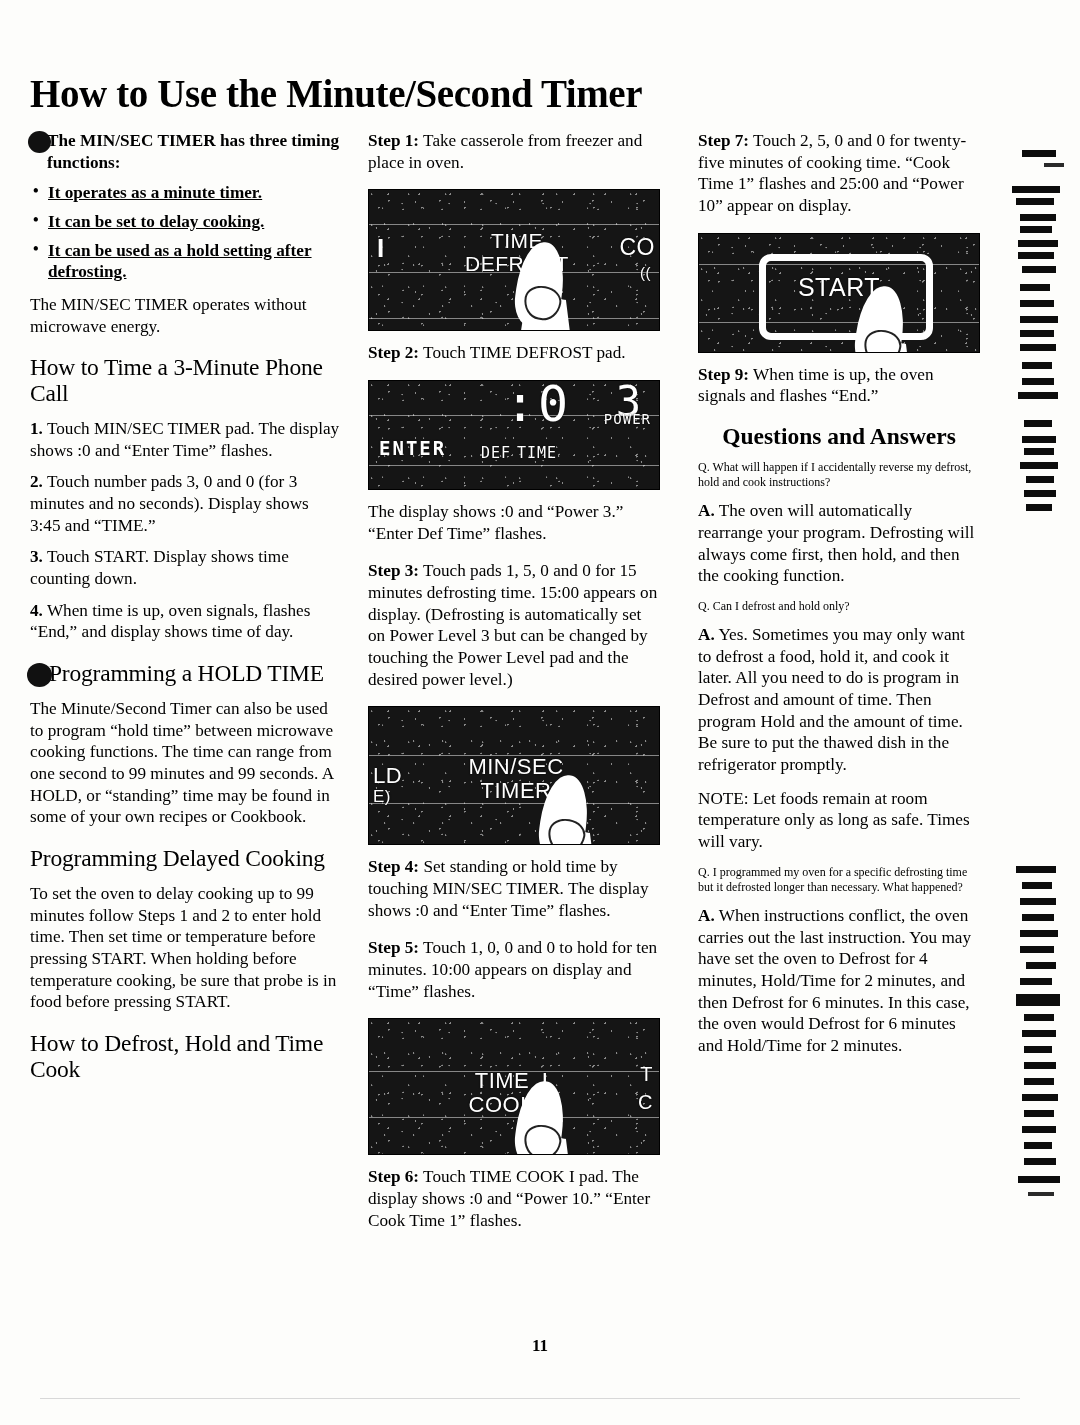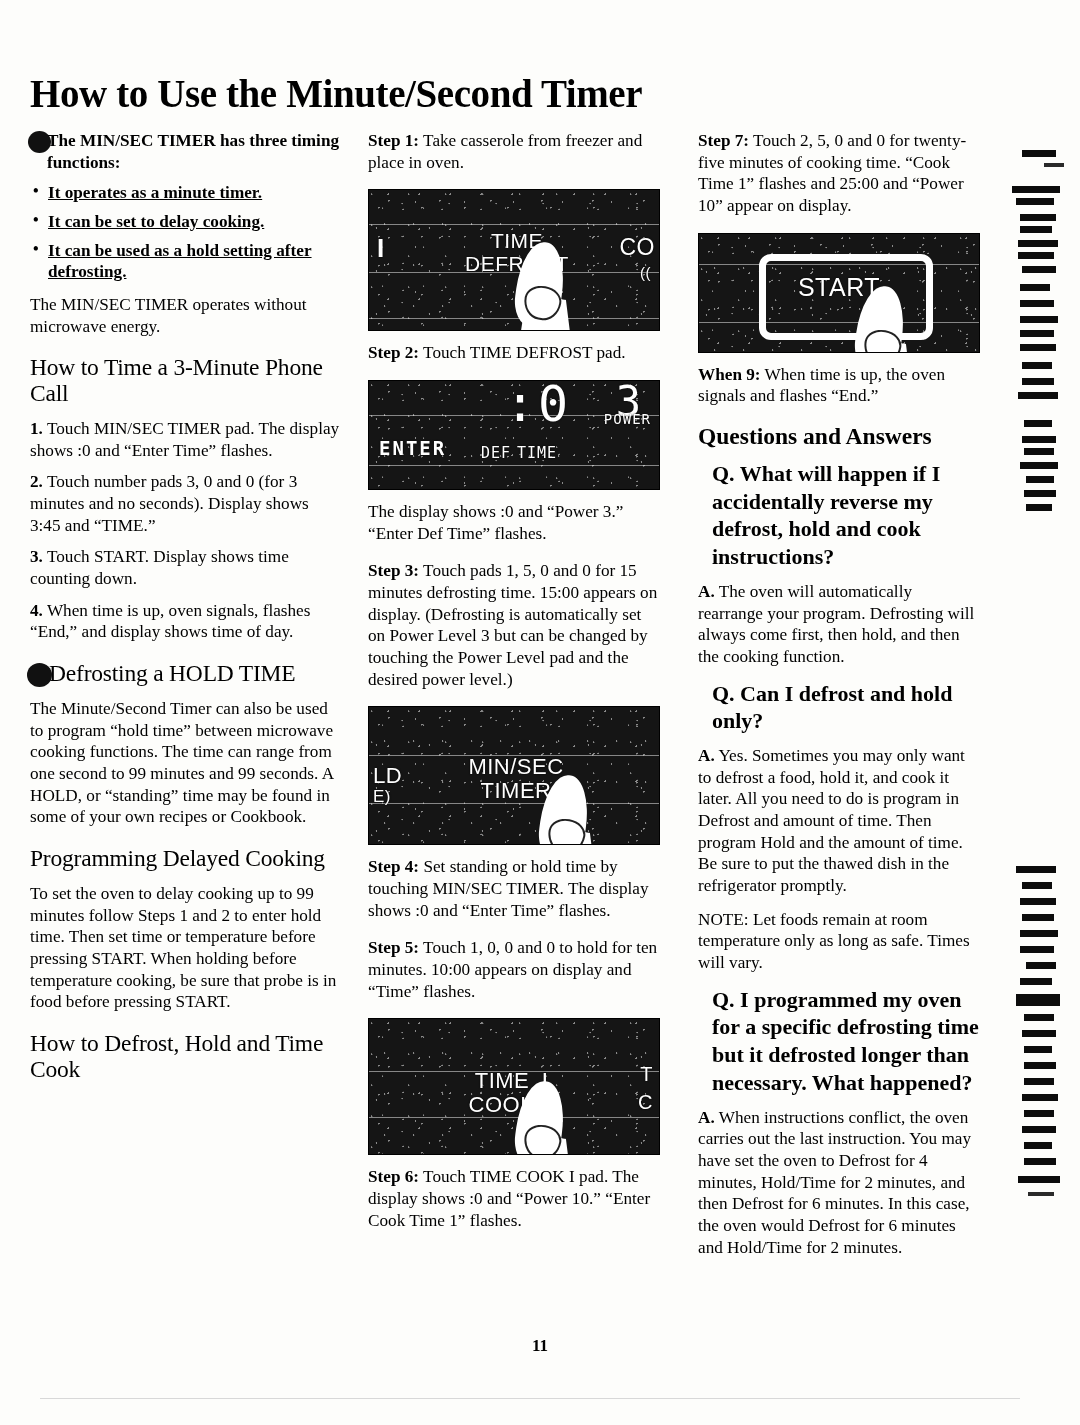--- a/index.html
+++ b/index.html
@@ -119,26 +119,27 @@
     font-size: 17.2px;
     line-height: 1.26;
     margin-bottom: 10px;
   }
   ol.numsteps li .num { font-weight: bold; }
 
   .qa-head {
     font-size: 23.5px;
     font-weight: bold;
     margin: 16px 0 10px 0;
+    text-align: center;
   }
   .qa-q {
-    font-weight: bold;
-    font-size: 22px;
+    font-weight: normal;
+    font-size: 12px;
     line-height: 1.26;
-    margin: 0 0 10px 14px;
+    margin: 0 0 10px 0;
   }
   .qa-a {
     font-size: 17.2px;
     line-height: 1.26;
     margin: 0 0 12px 0;
   }
   .qa-a .lbl { font-weight: bold; }
 
   .step-label { font-weight: bold; }
 
@@ -317,21 +318,21 @@
         <span>Touch START. Display shows time counting down.</span>
       </li>
       <li>
         <span class="num">4.</span>
         <span>When time is up, oven signals, flashes “End,” and display shows time of day.</span>
       </li>
     </ol>
 
     <h2 class="sec-head dot">
       <span class="bullet-dot"></span>
-      <span>Defrosting a HOLD TIME</span>
+      <span>Programming a HOLD TIME</span>
     </h2>
 
     <p>The Minute/Second Timer can also be used to program “hold time” between microwave cooking functions. The time can range from one second to 99 minutes and 99 seconds. A HOLD, or “standing” time may be found in some of your own recipes or Cookbook.</p>
 
     <h2 class="sec-head">Programming Delayed Cooking</h2>
 
     <p>To set the oven to delay cooking up to 99 minutes follow Steps 1 and 2 to enter hold time. Then set time or temperature before pressing START. When holding before temperature cooking, be sure that probe is in food before pressing START.</p>
 
     <h2 class="sec-head">How to Defrost, Hold and Time Cook</h2>
 
@@ -439,21 +440,21 @@
       <div class="pad-label" style="left:92px; top:40px; width:96px; font-size:25px;">START</div>
       <div class="finger" style="left:158px; top:52px;">
         <div class="shaft"></div>
         <div class="tip"></div>
         <div class="nail"></div>
       </div>
     </div>
 
 
     <p class="gap">
-      <span class="step-label">When 9:</span><span> When time is up, the oven signals and flashes “End.”</span>
+      <span class="step-label">Step 9:</span><span> When time is up, the oven signals and flashes “End.”</span>
     </p>
 
     <h2 class="qa-head">Questions and Answers</h2>
 
     <p class="qa-q">Q. What will happen if I accidentally reverse my defrost, hold and cook instructions?</p>
     <p class="qa-a">
       <span class="lbl">A.</span><span> The oven will automatically rearrange your program. Defrosting will always come first, then hold, and then the cooking function.</span>
     </p>
 
     <p class="qa-q">Q. Can I defrost and hold only?</p>

